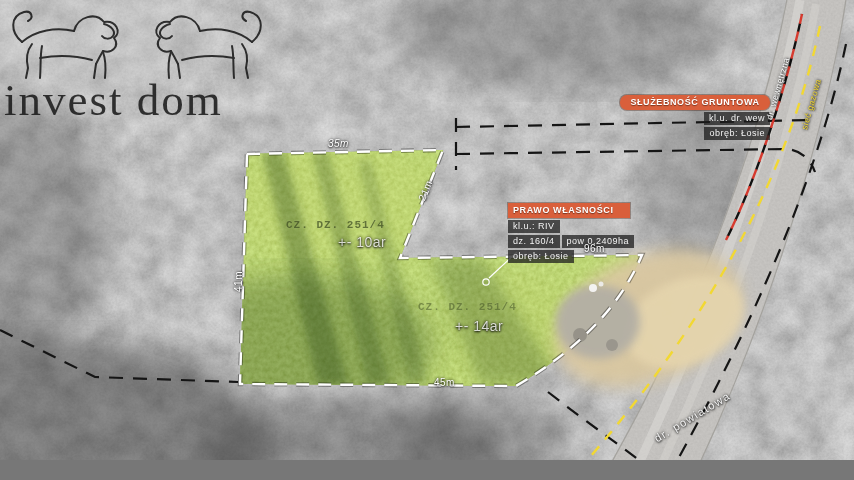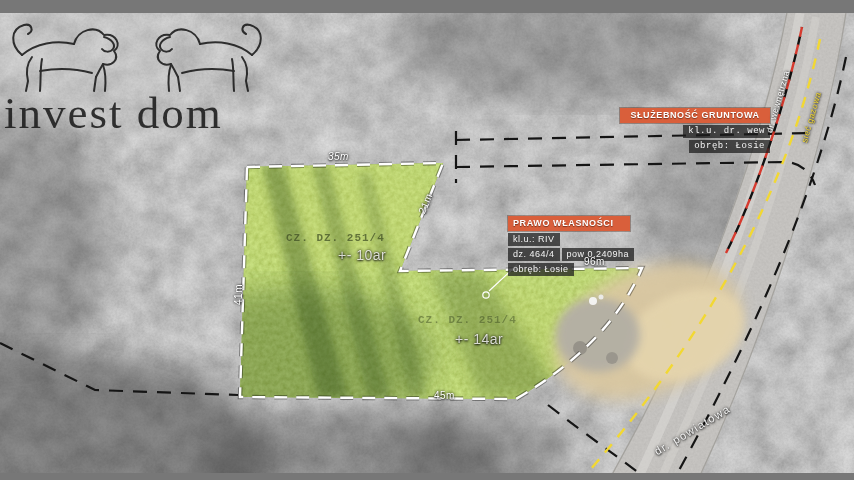--- a/index.html
+++ b/index.html
@@ -1,42 +1,42 @@
 <!DOCTYPE html>
 <html><head>
 <meta charset="utf-8">
 <style>
   html,body{margin:0;padding:0;background:#777;}
   #stage{
     position:relative;width:854px;height:460px;overflow:hidden;
-    font-family:"Liberation Sans",sans-serif;background:#9a9a9a;margin-top:13px;
+    font-family:"Liberation Sans",sans-serif;background:#9a9a9a;
   }
   #scene{position:absolute;left:0;top:0;}
   
   .lbl{
     position:absolute;color:#fff;font-size:10px;letter-spacing:.5px;white-space:nowrap;
     text-shadow:0 0 3px rgba(0,0,0,.9),0 1px 2px rgba(0,0,0,.75);
   }
   .lbl.olive{color:rgba(62,78,34,.9);text-shadow:0 0 2px rgba(210,225,160,.35);font-weight:bold;font-size:11px;letter-spacing:1px;font-family:Liberation Mono, monospace;}
   .lbl.faintwhite{color:rgba(255,255,255,.8);font-size:14px;}
   .lbl.road{font-size:11px;letter-spacing:1.5px;color:#f5f5f5;}
   .lbl.util{font-size:8.5px;letter-spacing:.5px;}
   
   .infobox{position:absolute;font-size:9px;line-height:1;}
   .infobox .hdr{
     background:#d95f3b;color:#fff;font-weight:bold;padding:3px 5px;letter-spacing:.6px;
     text-shadow:0 1px 1px rgba(0,0,0,.45);box-shadow:0 0 0 1px rgba(60,20,5,.35);
   }
   .infobox .row{display:flex;gap:2px;margin-top:2px;}
-  .infobox .row.right{justify-content:flex-end;font-family:Liberation Mono, monospace;}
+  .infobox .row.right{justify-content:flex-end;}
   .chip{
     background:rgba(28,28,28,.74);color:#f3f3f3;padding:2px 5px;letter-spacing:.5px;
     white-space:nowrap;
   }
-  .hdr.center{text-align:center;}
+  .hdr.center{text-align:center;border-radius:7px;}
   
   #logo{position:absolute;left:4px;top:2px;width:300px;color:#161616;opacity:.85;}
   #logo .brand{font-family:"Liberation Serif",serif;font-size:45px;letter-spacing:2px;line-height:1;margin-top:-6px;}
   #logo .tagline{font-family:"Liberation Serif",serif;font-size:19px;letter-spacing:1.5px;margin-top:2px;}
 </style>
 </head>
 <body>
 
 <div id="stage">
 
@@ -171,21 +171,21 @@
         <span class="chip">obręb: Łosie</span>
       </div>
   </div>
 
   <div class="infobox" style="left:508px;top:203px;width:122px;">
     <div class="hdr">PRAWO WŁASNOŚCI</div>
     <div class="row">
         <span class="chip">kl.u.: RIV</span>
       </div>
     <div class="row">
-      <span class="chip">dz. 464/4</span>
+      <span class="chip">dz. 160/4</span>
       <span class="chip">pow 0,2409ha</span>
     </div>
     <div class="row">
         <span class="chip">obręb: Łosie</span>
       </div>
   </div>
 
   <div class="lbl" style="left:328px;top:138px;font-style:italic;">35m</div>
   <div class="lbl" style="left:415px;top:185px;transform:rotate(-67deg);">21m</div>
   <div class="lbl" style="left:584px;top:243px;">96m</div>

